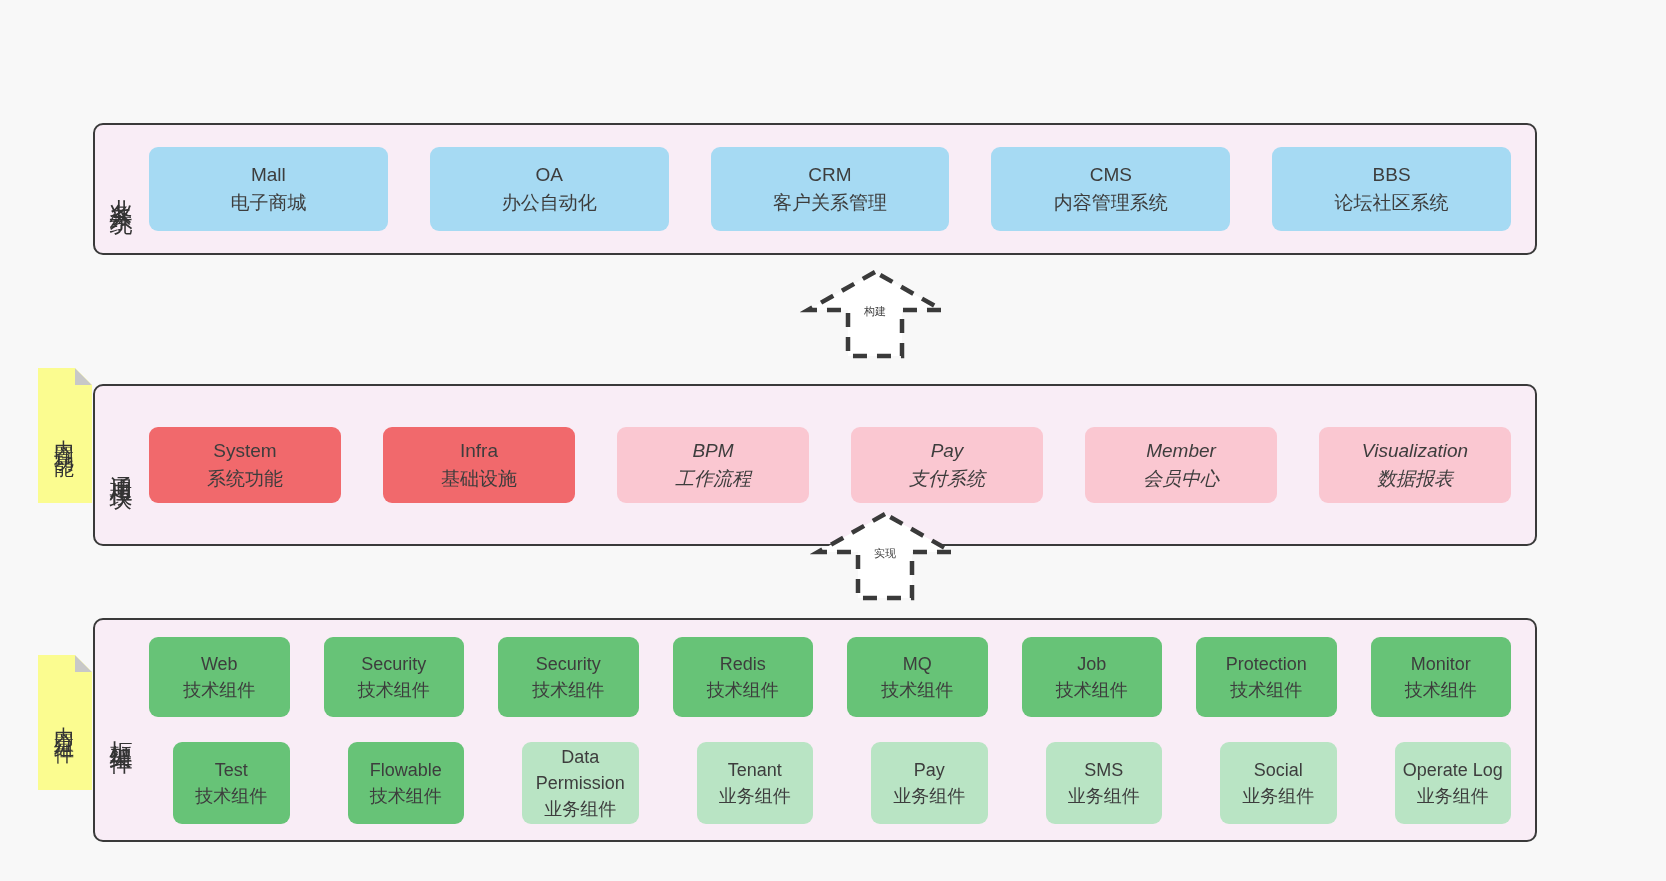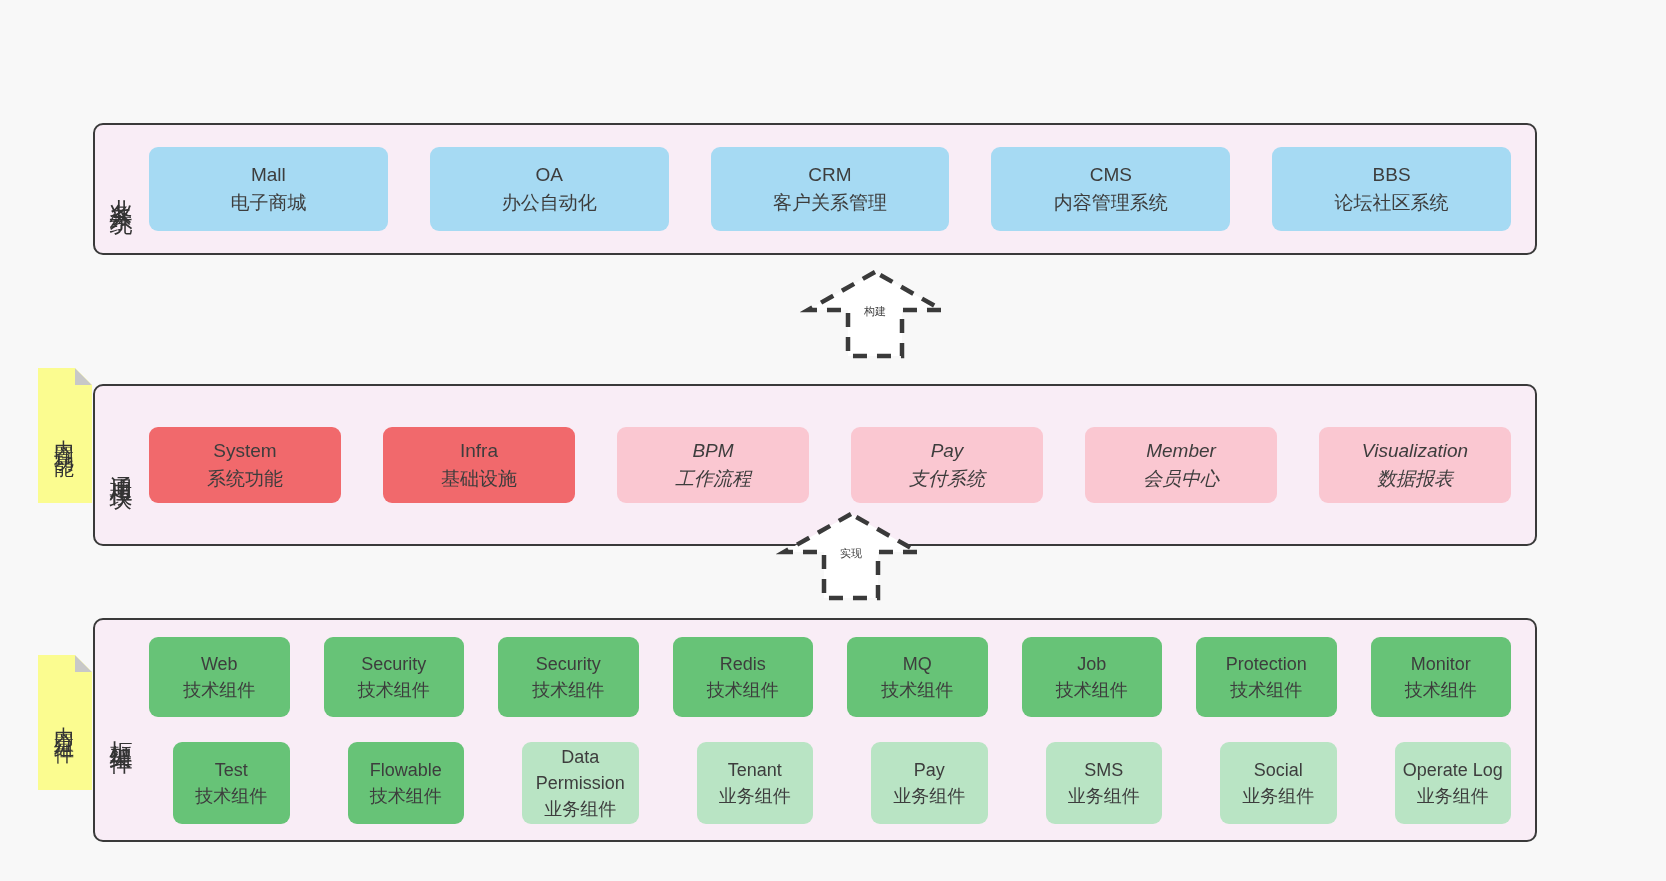--- a/index.html
+++ b/index.html
@@ -52,21 +52,21 @@
   }
   .note-1{top:368px;height:135px;}
   .note-2{top:655px;height:135px;}
   .note-text{
     writing-mode:vertical-lr;text-orientation:upright;
     font-size:20px;letter-spacing:6px;color:#333;
   }
   .note-fold{position:absolute;top:0;right:0;}
   .arrow{position:absolute;width:150px;height:96px;}
   .arrow-1{left:800px;top:266px;}
-  .arrow-2{left:776px;top:508px;}
+  .arrow-2{left:810px;top:508px;}
   .arrow svg{display:block;}
   .arrow-label{
     position:absolute;top:37px;left:50%;transform:translateX(-50%);
     background:#ffffff;padding:1px 3px;font-size:11px;color:#3f3f3f;white-space:nowrap;
   }
 </style>
 </head>
 <body>
 
 <div class="band band-business">

